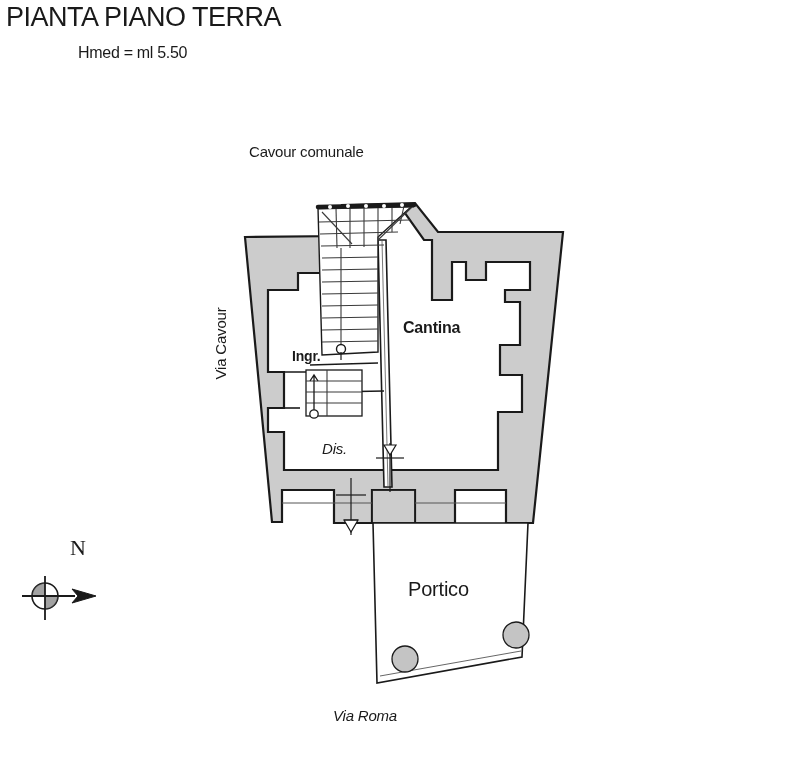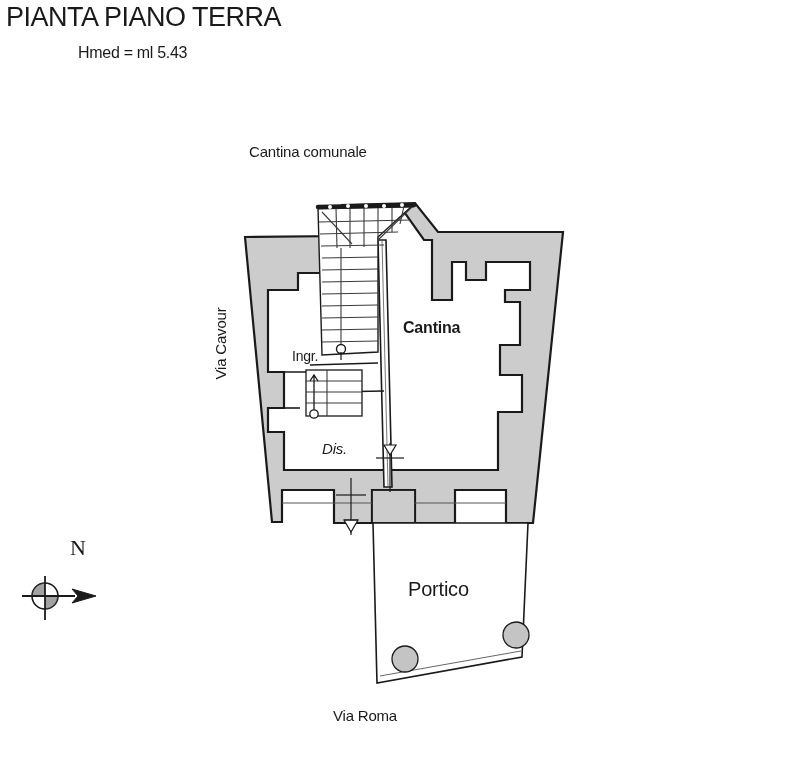--- a/index.html
+++ b/index.html
@@ -55,33 +55,35 @@
     transform: rotate(-90deg);
     transform-origin: center center;
     width: 90px;
     text-align: center;
   }
   #label-viaroma {
     left: 333px;
     top: 707px;
     font-size: 15px;
     letter-spacing: -0.2px;
+    font-style: italic;
   }
   #label-cantina {
     left: 403px;
     top: 319px;
     font-size: 16px;
     letter-spacing: -0.2px;
     font-weight: bold;
   }
   #label-ingr {
     left: 292px;
     top: 348px;
     font-size: 14px;
     letter-spacing: -0.2px;
+    font-weight: bold;
   }
   #label-dis {
     left: 322px;
     top: 440px;
     font-size: 15px;
     letter-spacing: -0.2px;
     font-style: italic;
   }
   #label-portico {
     left: 408px;
@@ -275,23 +277,23 @@
       <line x1="45" y1="576" x2="45" y2="620" stroke="#1a1a1a" stroke-width="1.8"></line>
       <line x1="22" y1="596" x2="75" y2="596" stroke="#1a1a1a" stroke-width="1.8"></line>
 
       <path d="M 72,589 L 96,596 L 72,603 L 78,596 Z" fill="#1a1a1a" stroke="#1a1a1a" stroke-width="1"></path>
     </g>
 
   </svg>
 
   <div class="txt" id="title-main">PIANTA PIANO TERRA</div>
 
-  <div class="txt" id="title-sub">Hmed = ml 5.43</div>
-
-  <div class="txt" id="label-strada">Cantina comunale</div>
+  <div class="txt" id="title-sub">Hmed = ml 5.50</div>
+
+  <div class="txt" id="label-strada">Cavour comunale</div>
 
   <div class="txt" id="label-viacavour">Via Cavour</div>
 
   <div class="txt" id="label-viaroma">Via Roma</div>
 
   <div class="txt" id="label-cantina">Cantina</div>
 
   <div class="txt" id="label-ingr">Ingr.</div>
 
   <div class="txt" id="label-dis">Dis.</div>

